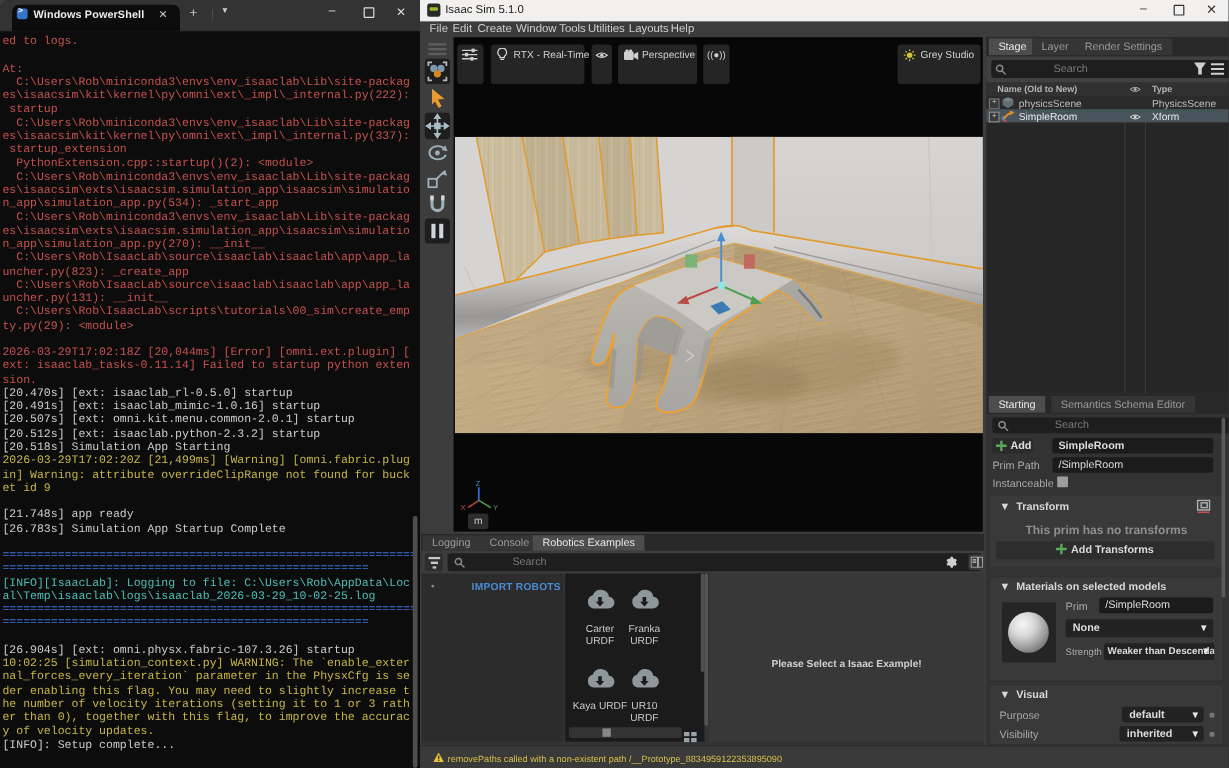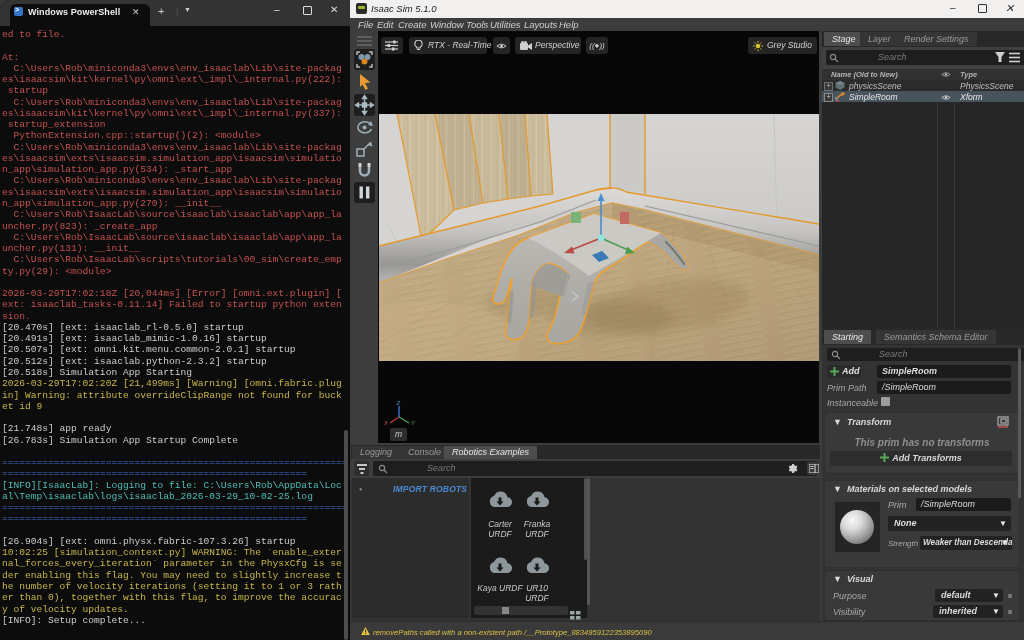--- a/index.html
+++ b/index.html
@@ -20,34 +20,34 @@
 #termbar .wmax{position:absolute;left:303px;top:6px;width:7px;height:7px;border:1px solid #ddd;border-radius:1px;}
 #termbar .wx{position:absolute;left:330px;top:4px;color:#ddd;font-size:10px;}
 #termtext{left:2px;top:29px;width:348px;font-family:"Liberation Mono",monospace;font-size:9.6px;line-height:11.26px;white-space:pre;}
 #termtext .r{color:#c4524e;}
 #termtext .w{color:#cccccc;}
 #termtext .y{color:#c8b64a;}
 #termtext .c{color:#4fbdb8;}
 #termtext .b{color:#3f74df;}
 #termscroll{left:344px;top:430px;width:4px;height:210px;background:#4d4d4d;border-radius:2px;}
 
-#isaac{left:350px;top:0;width:674px;height:640px;background:#3c3c3c;font-style:italic;}
+#isaac{left:350px;top:0;width:674px;height:640px;background:#3c3c3c;}
 #ititle{left:0;top:0;width:674px;height:18px;background:#f1f0ef;}
 #ititle .icon{position:absolute;left:6px;top:3px;width:11px;height:11px;background:#2a2a2a;border-radius:2px;}
 #ititle .icon i{position:absolute;left:2px;top:3px;width:7px;height:3px;background:#9ab92a;border-radius:1px;}
 #ititle .t{position:absolute;left:21px;top:3px;font-size:9.5px;color:#1a1a1a;}
 #ititle .m1{position:absolute;left:600px;top:2px;color:#333;font-size:10px;}
 #ititle .m2{position:absolute;left:628px;top:4px;width:7px;height:7px;border:1.2px solid #333;border-radius:1px;}
 #ititle .m3{position:absolute;left:655px;top:2px;color:#333;font-size:11px;}
 #imenu{left:0;top:18px;width:674px;height:13px;background:#3c3c3c;color:#cfcfcf;font-size:9.5px;}
 #imenu span{position:absolute;top:1px;}
 
 #vtool{left:1px;top:31px;width:27px;height:413px;background:#3d3d3d;}
 #viewport{left:28px;top:31px;width:441px;height:412px;background:#070707;}
-.vbtn{position:absolute;top:6px;height:17px;background:rgba(40,40,40,.92);border-radius:3px;color:#cfcfcf;font-size:8.5px;line-height:17px;white-space:nowrap;}
+.vbtn{position:absolute;top:6px;height:33px;background:rgba(40,40,40,.92);border-radius:3px;color:#cfcfcf;font-size:8.5px;line-height:17px;white-space:nowrap;}
 
 .tabbar{background:#282828;}
 .tab{position:absolute;top:1px;height:14px;font-size:9px;line-height:14px;color:#9a9a9a;padding:0 8px;background:#353535;}
 .tab.on{background:#4d4d4d;color:#e8e8e8;}
 .search{background:#1e1e1e;border-radius:2px;color:#7a7a7a;font-size:9px;padding-left:36px;}
 .fld{background:#1b1b1b;border-radius:2px;color:#dcdcdc;font-size:9px;white-space:nowrap;overflow:hidden;}
 .lbl{color:#a9a9a9;font-size:9px;}
 .sect{background:#393939;border-radius:3px;border:1px solid #303030;}
 </style>
 </head>
@@ -522,20 +522,23 @@
           <div class="abs" style="left:99px;top:128px;width:13px;height:9px;"><svg width="11" height="9" viewBox="0 0 11 9">
               <g fill="#9aa4a8">
                 <rect x="0" y="0" width="4.5" height="3.5"></rect>
                 <rect x="6" y="0" width="4.5" height="3.5"></rect>
                 <rect x="0" y="5" width="4.5" height="3.5"></rect>
                 <rect x="6" y="5" width="4.5" height="3.5"></rect>
               </g>
             </svg></div>
   </div>
   <div class="abs" style="left:236px;top:33px;width:3px;height:127px;background:#555;border-radius:2px;"></div>
+  <div class="abs" style="left:240px;top:33px;width:229px;height:140px;background:#383838;">
+   <span class="abs" style="left:0;top:70px;width:229px;text-align:center;color:#d0d0d0;font-size:8.5px;font-weight:bold;">Please Select a Isaac Example!</span>
+  </div>
  </div>
  <div id="statusbar" class="abs" style="left:0px;top:621px;width:674px;height:19px;background:#3a3a3a;border-top:1px solid #2c2c2c;">
   <svg class="abs" style="left:11px;top:5px;" width="9" height="8" viewBox="0 0 11 10">
           <path d="M5.5 0 L11 10 L0 10Z" fill="#e8c33c"></path>
           <rect x="5" y="3.2" width="1.2" height="3.6" fill="#222"></rect>
           <rect x="5" y="7.6" width="1.2" height="1.3" fill="#222"></rect>
         </svg>
   <span class="abs" style="left:23px;top:6px;color:#d9c04a;font-size:7.6px;">removePaths called with a non-existent path /__Prototype_8834959122353895090</span>
  </div>
 </div>
@@ -549,21 +552,21 @@
           <span class="tt">Windows PowerShell</span>
           <span class="tx">✕</span>
         </div>
   <span class="plus">+</span>
         <span class="sep">|</span>
         <span class="drop">▼</span>
   <span class="wmin">–</span>
         <span class="wmax"></span>
         <span class="wx">✕</span>
  </div>
- <div id="termtext" class="abs"><span class="r">ed to file.
+ <div id="termtext" class="abs"><span class="r">ed to logs.
 </span><span class="r">
 </span><span class="r">At:
 </span><span class="r">  C:\Users\Rob\miniconda3\envs\env_isaaclab\Lib\site-packag
 </span><span class="r">es\isaacsim\kit\kernel\py\omni\ext\_impl\_internal.py(222):
 </span><span class="r"> startup
 </span><span class="r">  C:\Users\Rob\miniconda3\envs\env_isaaclab\Lib\site-packag
 </span><span class="r">es\isaacsim\kit\kernel\py\omni\ext\_impl\_internal.py(337):
 </span><span class="r"> startup_extension
 </span><span class="r">  PythonExtension.cpp::startup()(2): &lt;module&gt;
 </span><span class="r">  C:\Users\Rob\miniconda3\envs\env_isaaclab\Lib\site-packag

